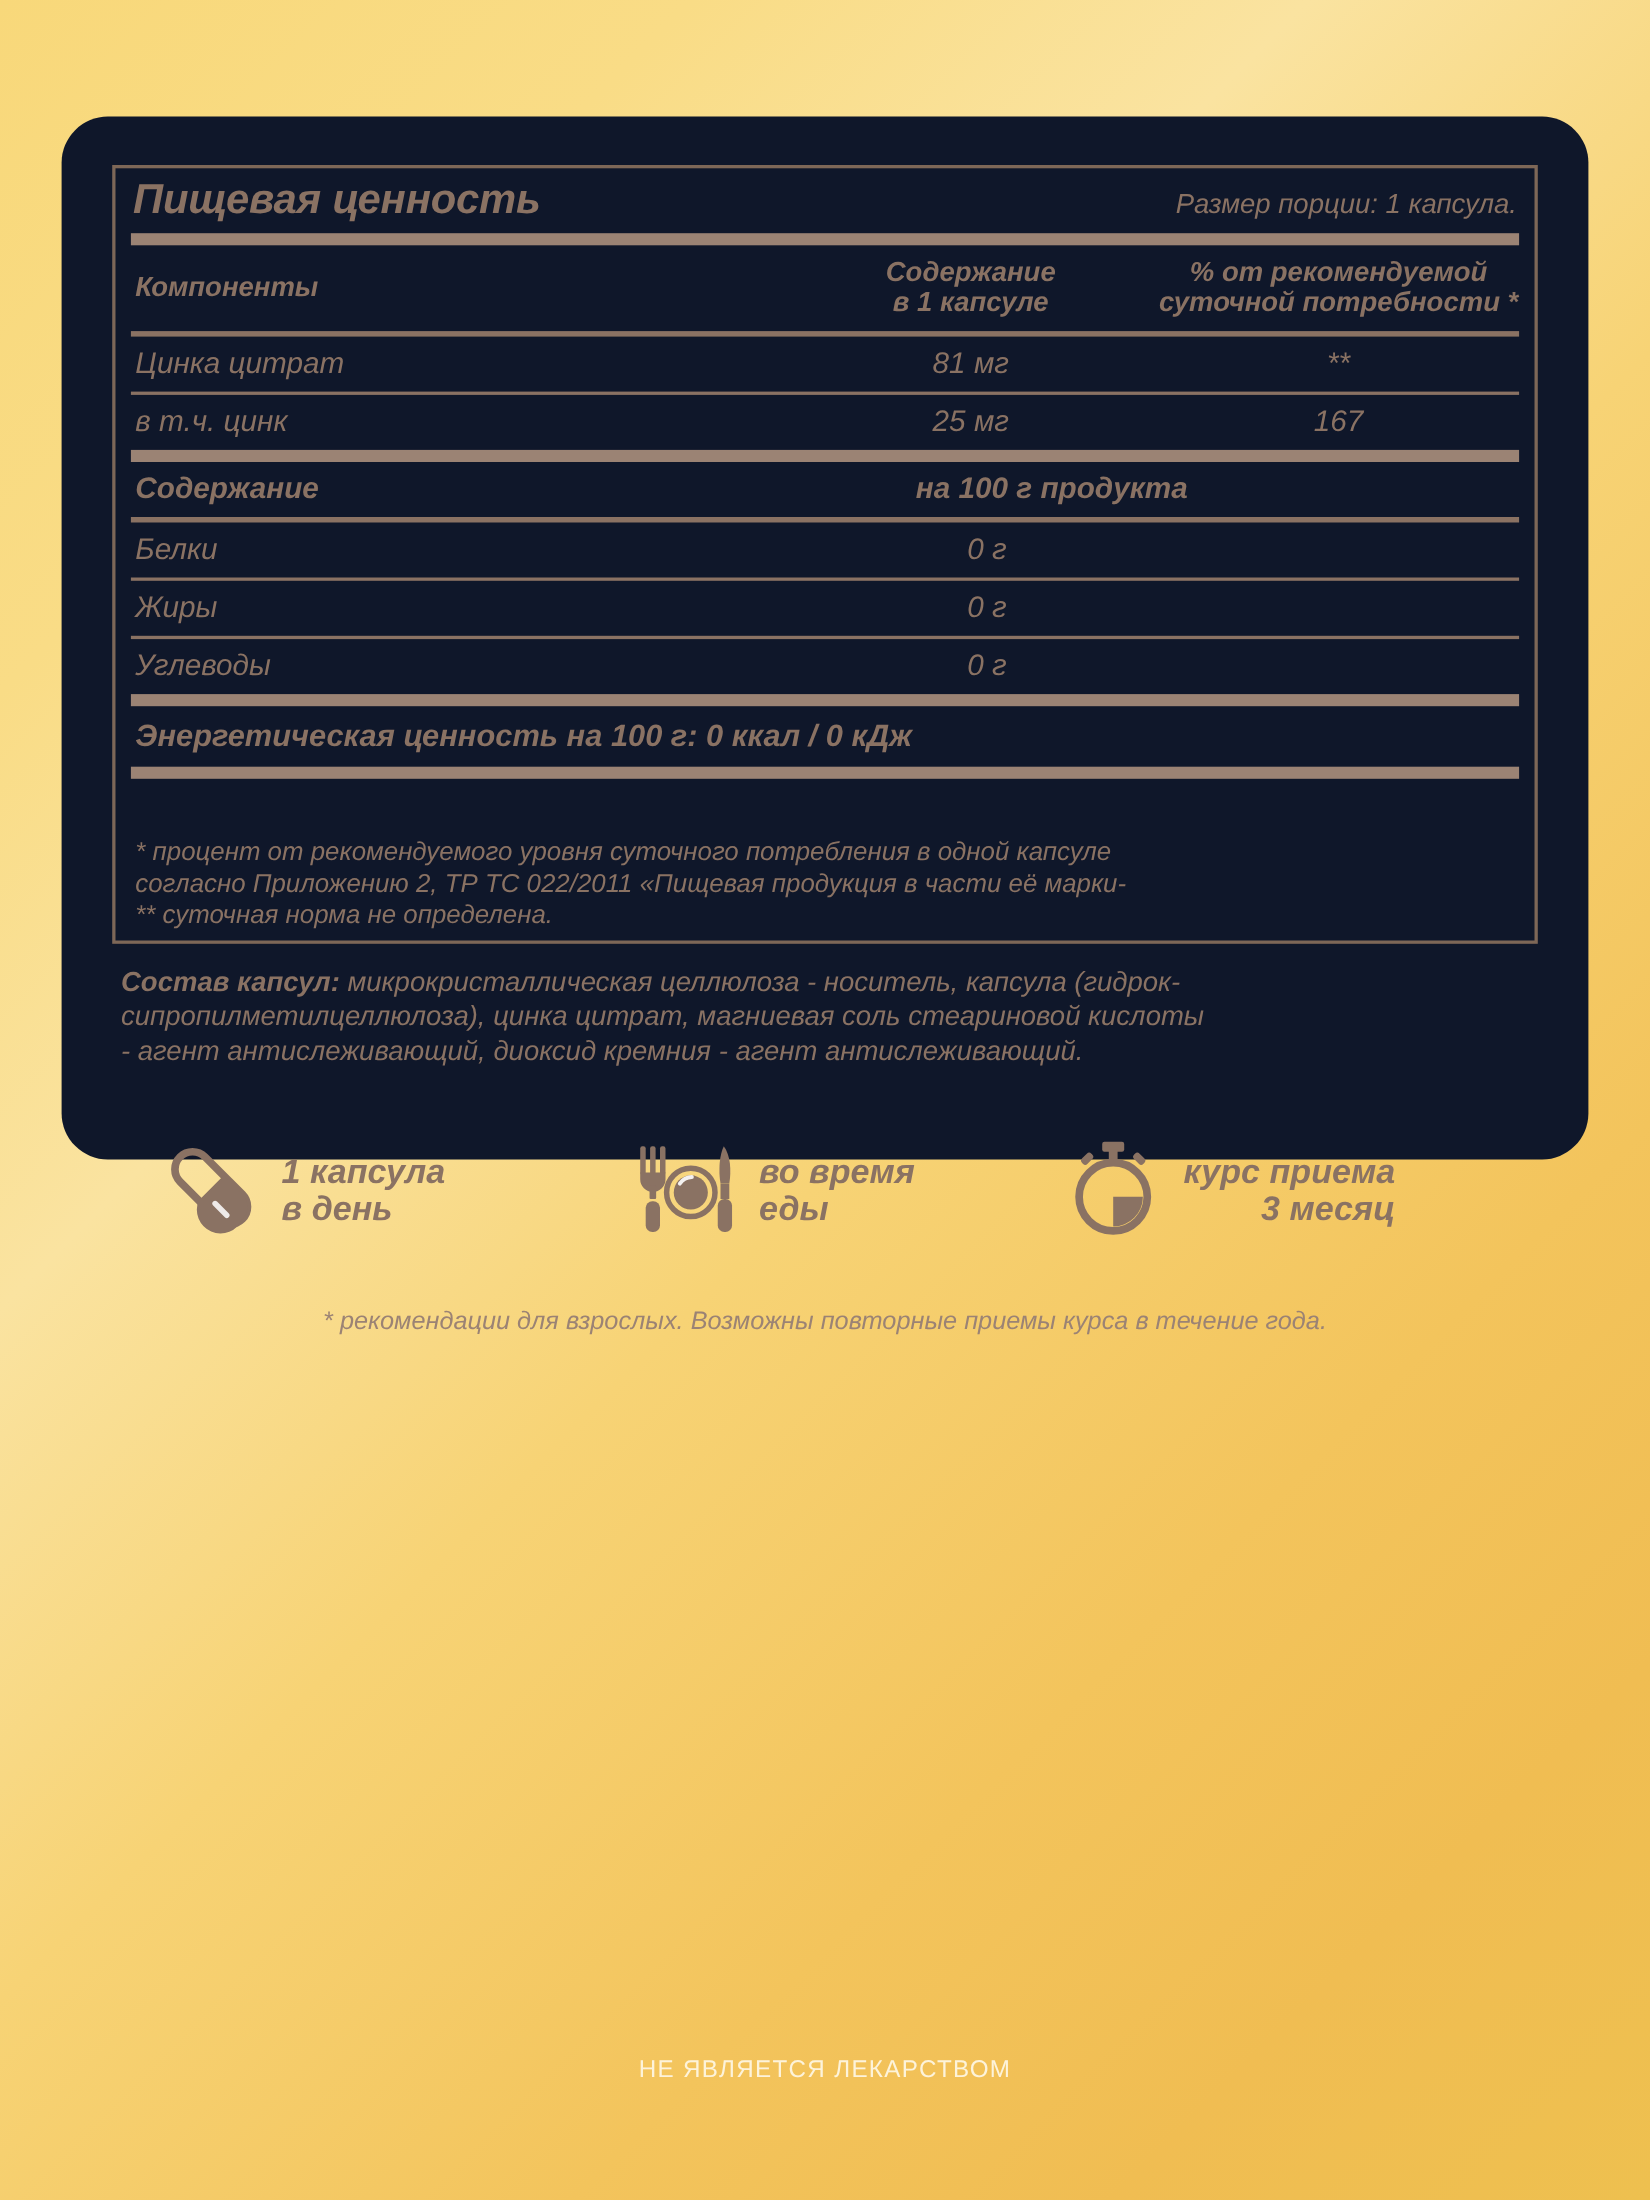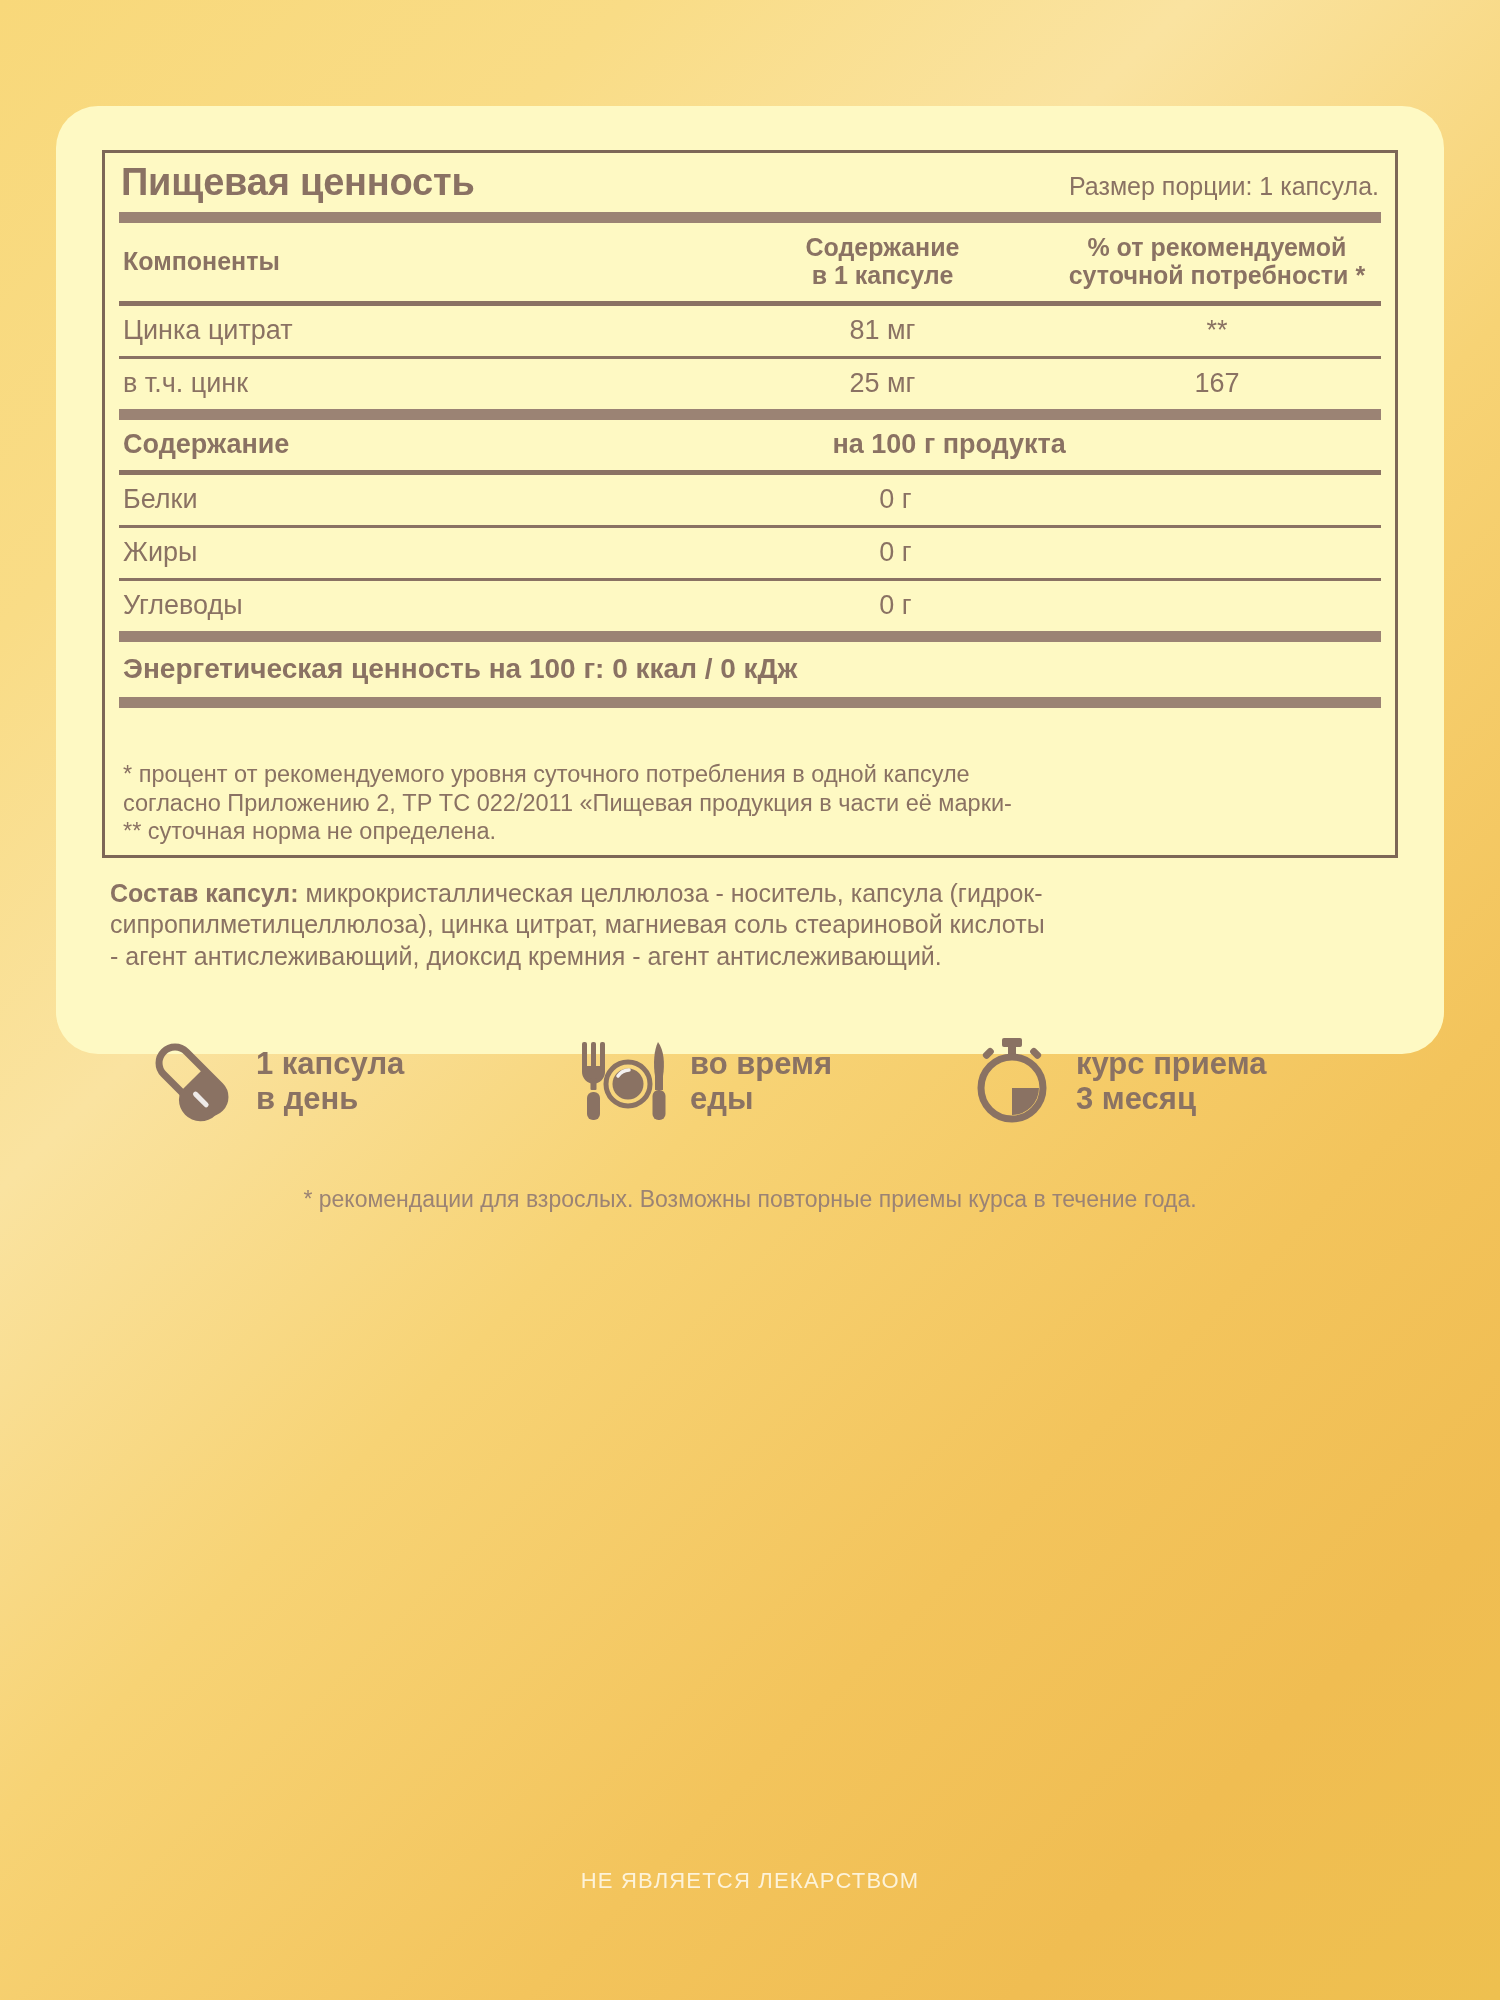--- a/index.html
+++ b/index.html
@@ -24,23 +24,24 @@
     overflow: hidden;
   }
 
   
   .card {
     position: absolute;
     left: 56px;
     top: 106px;
     width: 1388px;
     height: 948px;
-    background: #fef9c3;
+    background: #0f172a;
     border-radius: 42px;
     padding: 44px 46px 0 46px;
+    font-style: italic;
   }
 
   
   .nutri-box {
     border: 3px solid #7d6757;
     width: 100%;
   }
 
   .inner {
     padding: 0 14px;
@@ -169,21 +170,21 @@
     padding: 62px 0 0 44px;
     gap: 0;
   }
   .icon-item {
     display: flex;
     align-items: center;
     gap: 18px;
   }
   .icon-item.i1 { width: 430px; }
   .icon-item.i2 { width: 390px; }
-  .icon-item.i3 { width: 400px; }
+  .icon-item.i3 { width: 400px; text-align: right; }
 
   .icon-svg { flex: 0 0 auto; }
 
   .icon-label {
     color: #8a7263;
     font-size: 31px;
     font-weight: bold;
     line-height: 1.12;
     white-space: nowrap;
   }

